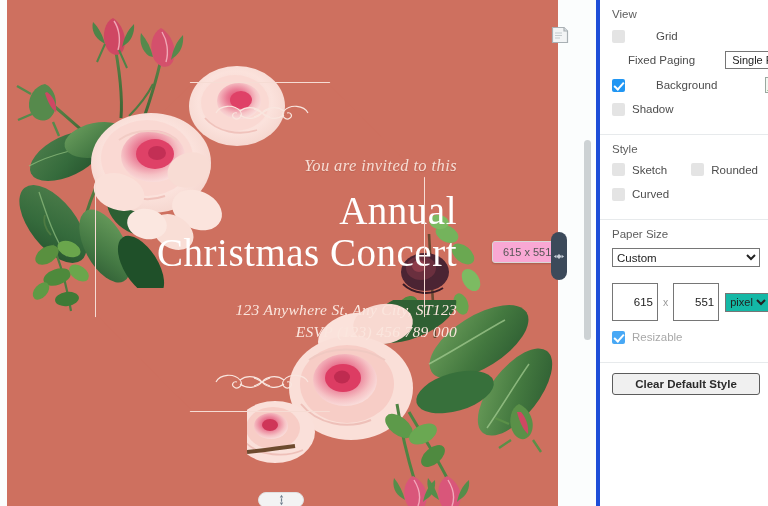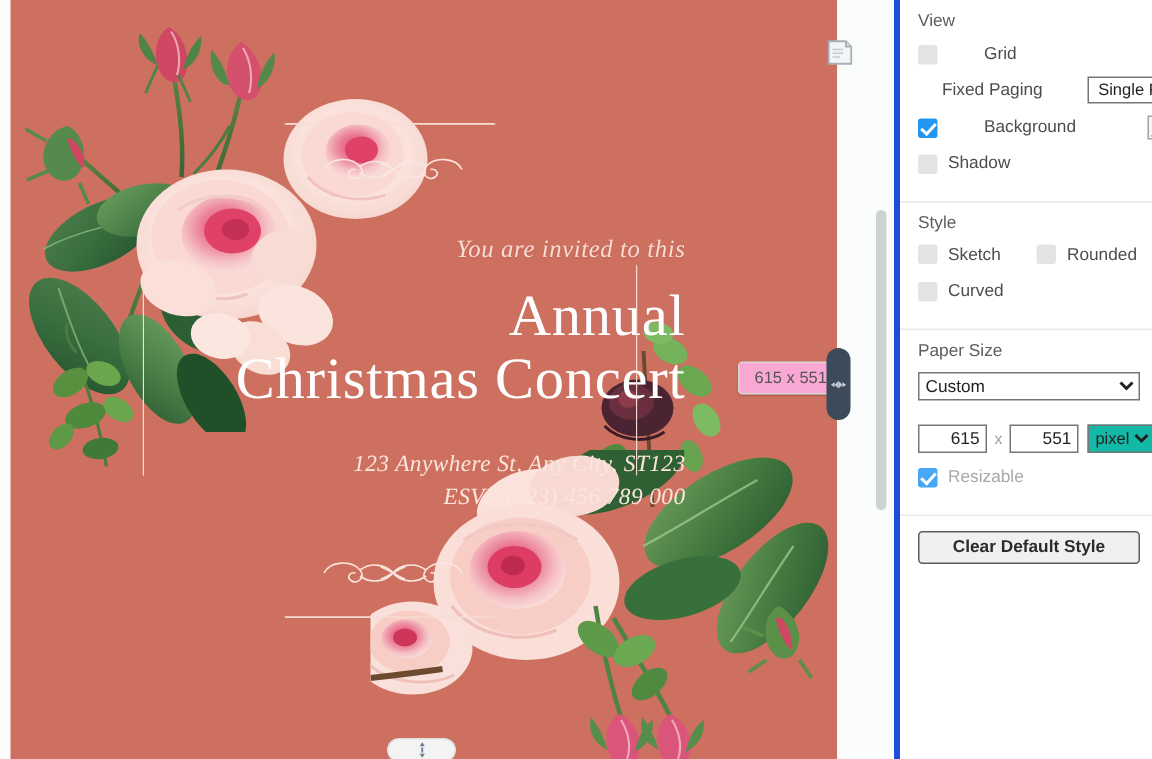--- a/index.html
+++ b/index.html
@@ -224,21 +224,21 @@
   }
   .two-col { display: flex; align-items: flex-start; }
   .two-col .cbgrp { display: flex; align-items: center; }
   .two-col .cbgrp:first-child { width: 82px; }
 
   .size-row { display: flex; align-items: center; margin-bottom: 8px; }
   input.numfld {
     width: 46px; height: 19px;
     border: 1px solid #767676;
     font-size: 11.5px; text-align: right;
-    padding: 8px 4px; color: #222; background:#fff;
+    padding: 18px 4px; color: #222; background:#fff;
     font-family: "Liberation Sans", sans-serif;
     border-radius:0;
   }
   .x-sep { margin: 0 5px; color: #9a9a9a; font-size: 10.5px; }
   select.unit {
     margin-left: 6px; width: 46px; height: 19px;
     font-size: 11px;
     border: 1px solid #767676; background: #14b8a6; color: #222;
     font-family: "Liberation Sans", sans-serif; border-radius:0;
   }

